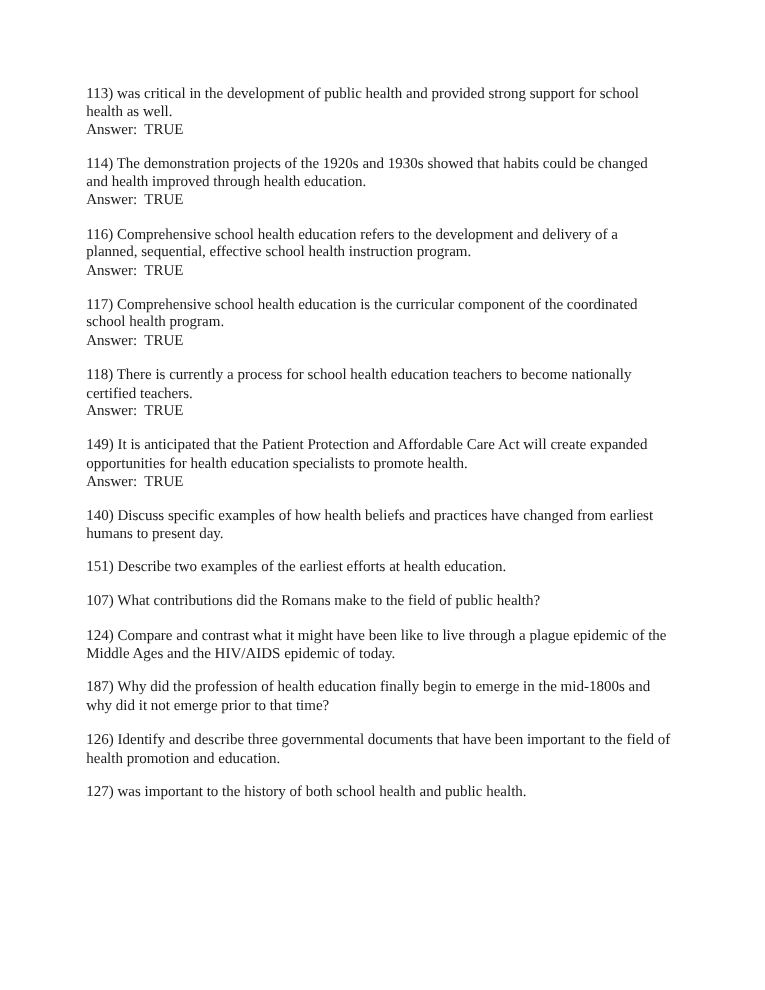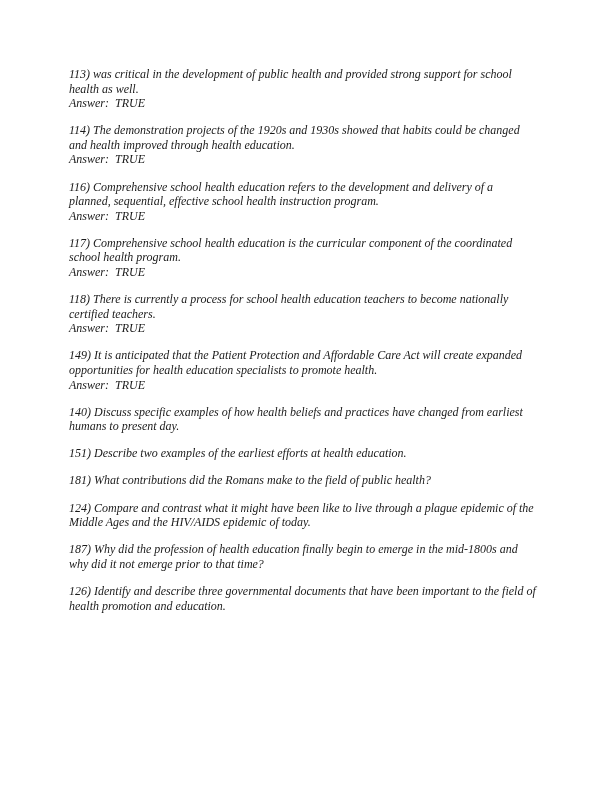--- a/index.html
+++ b/index.html
@@ -8,21 +8,20 @@
     background: #ffffff;
   }
   .page {
     position: relative;
     width: 612px;
     height: 716px;
     background: #ffffff;
     overflow: hidden;
     font-family: "Liberation Serif", "DejaVu Serif", serif;
     color: #1a1a1a;
-    font-style: italic;
   }
   .content {
     position: absolute;
     top: 67px;
     left: 69px;
     width: 472px;
   }
   .question {
     margin: 0 0 12.5px 0;
     font-size: 12px;
@@ -90,27 +89,28 @@
 Answer:  TRUE</p>
       <p class="question">118) There is currently a process for school health education teachers to become nationally
 certified teachers.
 Answer:  TRUE</p>
       <p class="question">149) It is anticipated that the Patient Protection and Affordable Care Act will create expanded
 opportunities for health education specialists to promote health.
 Answer:  TRUE</p>
       <p class="question">140) Discuss specific examples of how health beliefs and practices have changed from earliest
 humans to present day.</p>
       <p class="question">151) Describe two examples of the earliest efforts at health education.</p>
-      <p class="question">181) What contributions did the Romans make to the field of public health?</p>
+      <p class="question">107) What contributions did the Romans make to the field of public health?</p>
       <p class="question">124) Compare and contrast what it might have been like to live through a plague epidemic of the
 Middle Ages and the HIV/AIDS epidemic of today.</p>
       <p class="question">187) Why did the profession of health education finally begin to emerge in the mid-1800s and
 why did it not emerge prior to that time?</p>
       <p class="question">126) Identify and describe three governmental documents that have been important to the field of
 health promotion and education.</p>
+      <p class="question">127) was important to the history of both school health and public health.</p>
     </div>
 
   <div class="footer-pagenum">18</div>
 
   <div class="logo-badge">
     <svg class="logo-plus" viewBox="0 0 16 16" xmlns="http://www.w3.org/2000/svg" aria-hidden="true">
       <defs>
         <linearGradient id="plusGrad" x1="0" y1="0" x2="1" y2="1">
           <stop offset="0" stop-color="#b9a6f9"></stop>
           <stop offset="1" stop-color="#7f6cf0"></stop>

